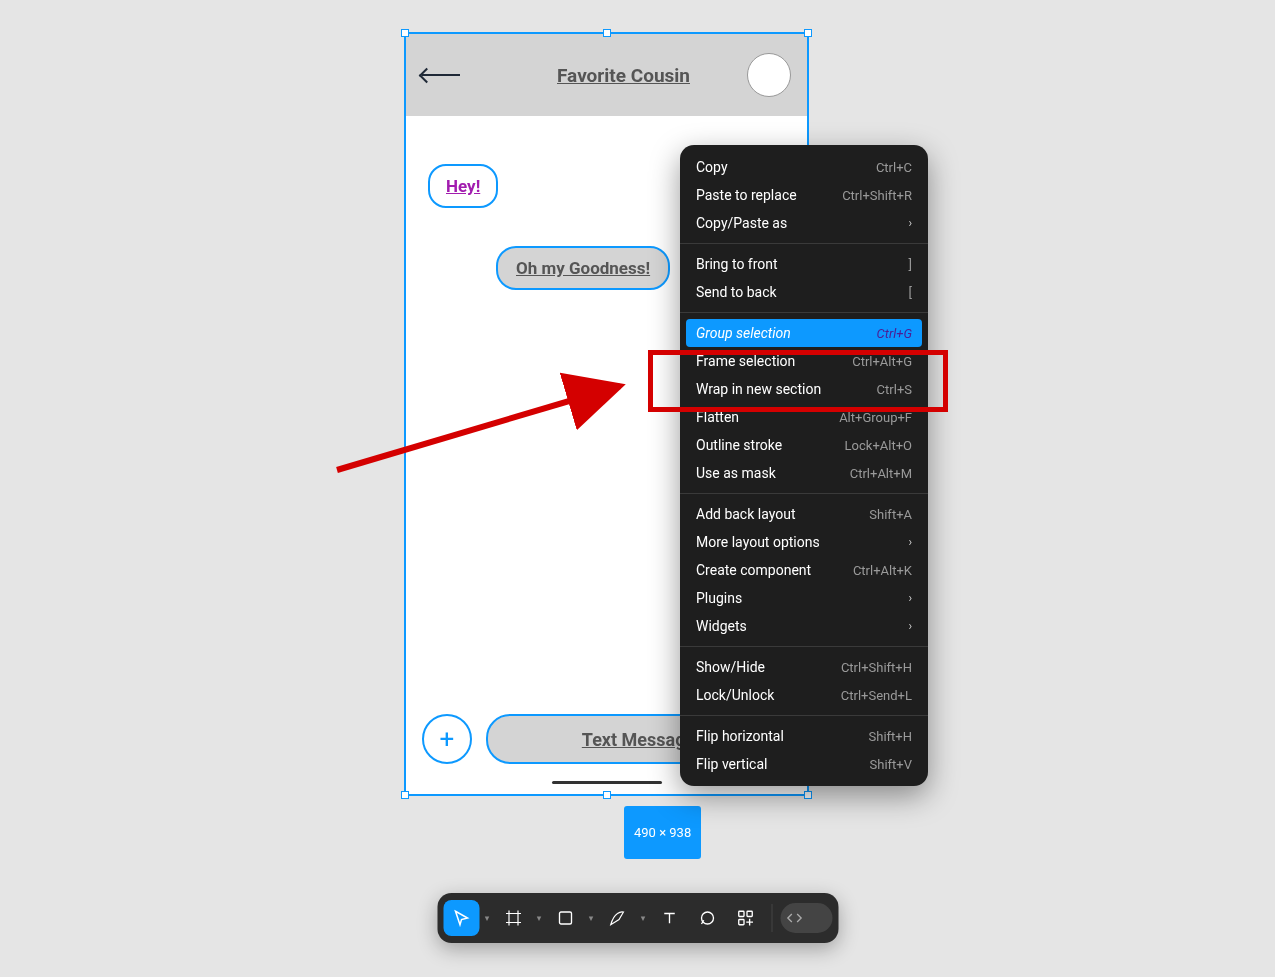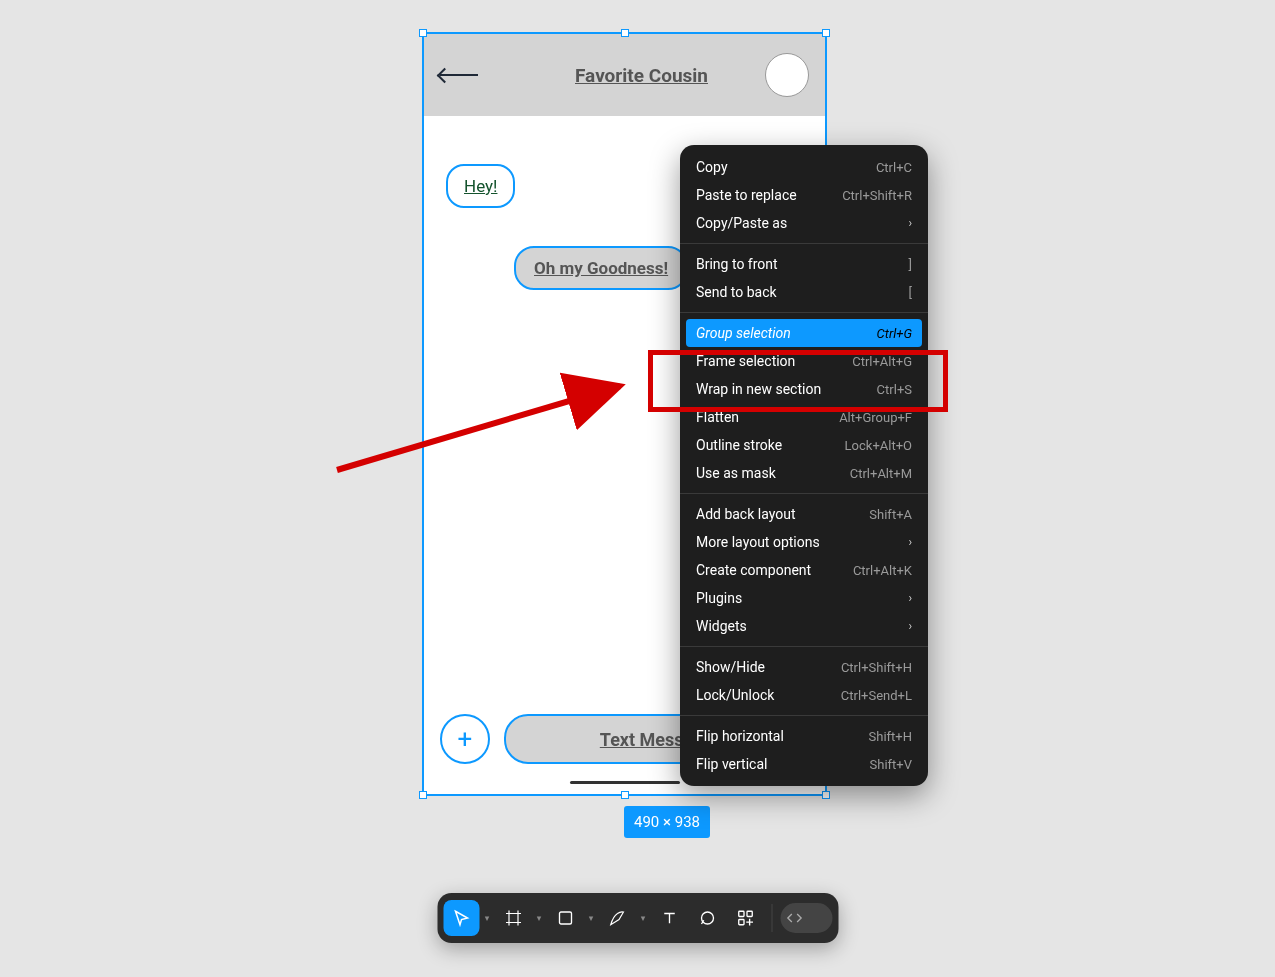--- a/index.html
+++ b/index.html
@@ -8,21 +8,21 @@
       height: 977px;
       background: #e5e5e5;
       font-family: -apple-system, BlinkMacSystemFont, "Segoe UI", Roboto, Helvetica, Arial, sans-serif;
       position: relative;
       overflow: hidden;
     }
 
     
     .canvas-frame {
       position: absolute;
-      left: 422px;
+      left: 404px;
       top: 32px;
       width: 405px;
       height: 764px;
       background: #fff;
       border: 2px solid #0d99ff;
     }
     .selection-handle {
       position: absolute;
       width: 8px;
       height: 8px;
@@ -36,22 +36,22 @@
     .h-br { right: -5px; bottom: -5px; }
     .h-tm { left: 50%; top: -5px; margin-left:-4px; }
     .h-bm { left: 50%; bottom: -5px; margin-left:-4px; }
 
     .framesize-badge {
       position: absolute;
       left: 624px;
       top: 806px;
       background: #0d99ff;
       color: #fff;
-      font-size: 15px;
-      padding: 7px 10px;
+      font-size: 13px;
+      padding: 19px 10px;
       border-radius: 3px;
     }
 
     
     .mock-header {
       position: absolute;
       left:0; top:0; right:0;
       height: 82px;
       background: #d4d4d4;
       display: flex;
@@ -92,22 +92,22 @@
 
     .bubble-left {
       position: absolute;
       left: 22px;
       top: 130px;
       background: #fff;
       border: 2px solid #0d99ff;
       border-radius: 18px;
       padding: 10px 16px;
       font-size: 17px;
-      font-weight: 400;
-      color:#14532d;
+      font-weight: 700;
+      color:#a21caf;
       text-decoration: underline;
     }
     .bubble-right {
       position: absolute;
       left: 90px;
       top: 212px;
       background: #d4d4d4;
       border: 2px solid #0d99ff;
       border-radius: 20px;
       padding: 10px 18px;
@@ -193,21 +193,21 @@
     .ctx-item .label { color:#fff; }
     .ctx-item .shortcut { color:#9a9a9a; font-size: 13px; }
     .ctx-item .chev { color:#ccc; font-size: 12px; margin-left:auto; padding-left:10px;}
     .ctx-item.highlighted {
       background: #0d99ff;
       border-radius: 4px;
       margin: 0 6px;
       padding: 6px 10px;
       font-style: italic;
     }
-    .ctx-item.highlighted .shortcut { color: #000000; }
+    .ctx-item.highlighted .shortcut { color: #4c1d95; }
     .ctx-sep {
       height: 1px;
       background: #3a3a3a;
       margin: 6px 0;
     }
 
     
     .red-box {
       position:absolute;
       left: 648px;

